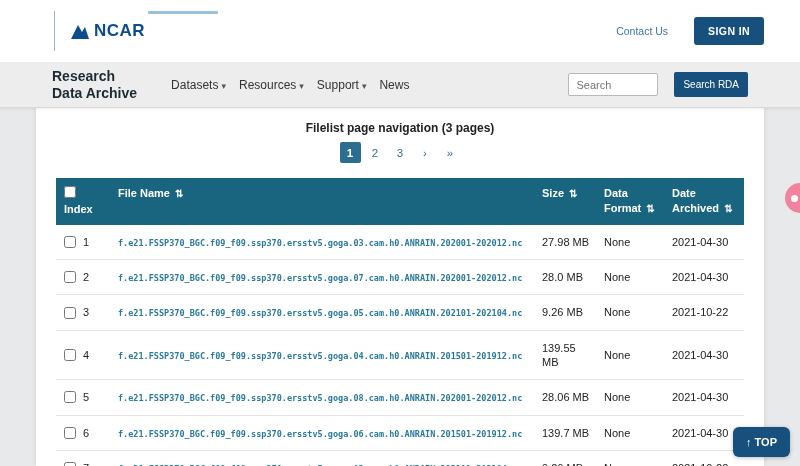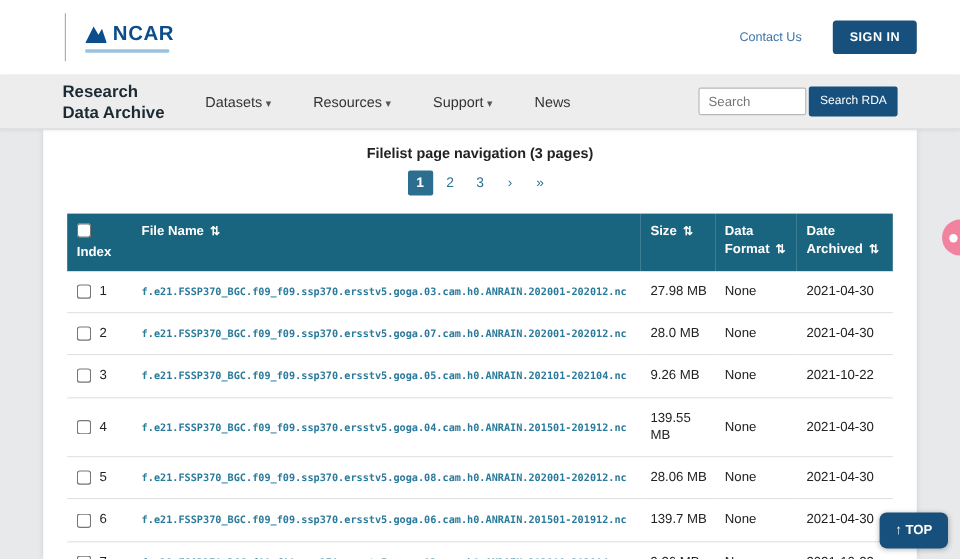--- a/index.html
+++ b/index.html
@@ -23,21 +23,21 @@
   .nsf-logo{
     width:40px;height:40px;border-radius:50%;
     background:radial-gradient(circle at 50% 45%, #2b4f8e 0%, #1b3a6b 70%);
     border:2px solid #c9a227;
     color:#fff;font-size:11px;font-weight:bold;
     display:flex;align-items:center;justify-content:center;
     letter-spacing:.5px;
   }
   .ncar-block{
     margin-left:18px; padding-left:16px; border-left:1px solid #9fb3c4;
-    display:flex; flex-direction:column; justify-content:center; gap:3px;
+    display:flex; justify-content:center; gap:3px;
     height:40px;
   }
   .ncar-row{display:flex; align-items:center; gap:5px;}
   .ncar-word{font-size:17px; font-weight:bold; color:#0E4D8C; letter-spacing:.5px;}
   .ncar-tagline{width:70px;height:3px;background:#7FB3D5;opacity:.8;border-radius:1px;}
   .topbar-right{margin-left:auto; display:flex; align-items:center; gap:26px;}
   .contact-link{font-size:10.5px; color:#3B74A8; text-decoration:none; cursor:pointer;}
   .signin-btn{
     background:var(--navy); color:#fff; border:none; cursor:pointer;
     font-size:10.5px; font-weight:bold; letter-spacing:.4px;
@@ -45,24 +45,24 @@
     font-family:"Liberation Sans", sans-serif;
   }
   
   .navbar{
     position:absolute; top:62px; left:0; right:0; height:46px;
     background:var(--bar-gray); border-bottom:1px solid #d9d9d9;
     display:flex; align-items:center; padding:0 52px; z-index:2;
     box-shadow:0 1px 3px rgba(0,0,0,.08);
   }
   .brand{font-size:14px; font-weight:bold; color:#1C2B33; line-height:1.15;}
-  .nav-menu{margin-left:34px; display:flex; gap:35px;}
+  .nav-menu{margin-left:34px; display:flex; gap:13px;}
   .nav-item{font-size:12px; color:#333; cursor:pointer; display:flex; align-items:center; gap:3px;}
   .nav-item .chev{font-size:9px; color:#555; position:relative; top:1px;}
-  .search-zone{margin-left:auto; display:flex; align-items:center; gap:2px;}
+  .search-zone{margin-left:auto; display:flex; align-items:center; gap:16px;}
   .search-input{
     width:90px; height:23px; border:1px solid #b9b9b9; border-radius:2px;
     font-size:11px; padding:2px 7px; color:#333;
     font-family:"Liberation Sans", sans-serif;
   }
   .search-btn{
     background:var(--navy); color:#fff; border:none; cursor:pointer;
     height:25px; padding:0 9px; font-size:10px; border-radius:2px;
     font-family:"Liberation Sans", sans-serif;
   }

